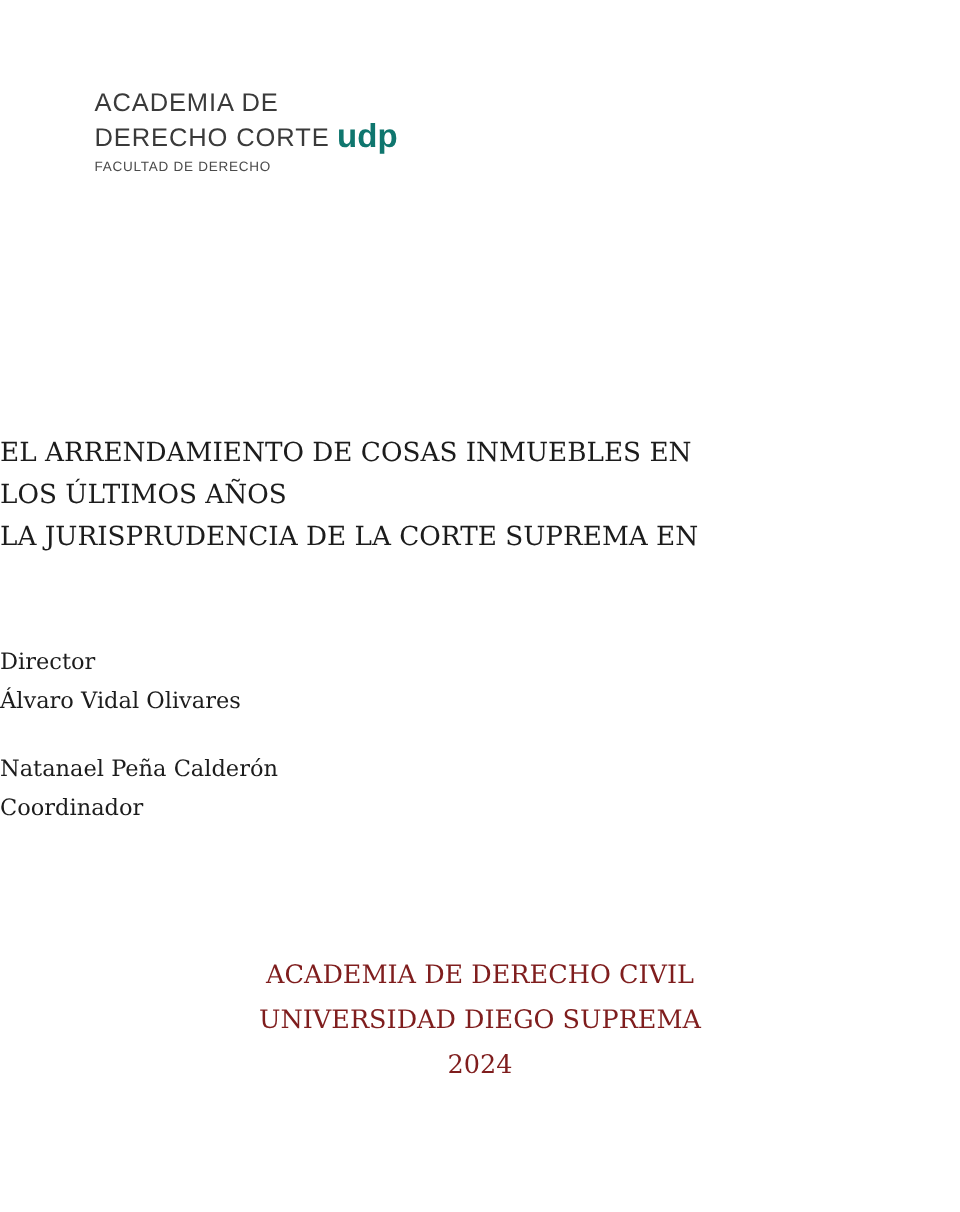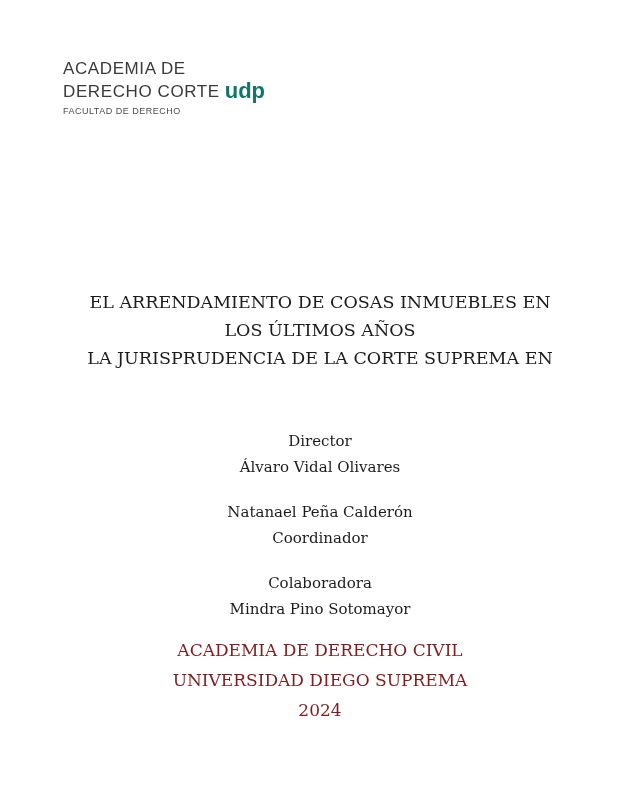--- a/index.html
+++ b/index.html
@@ -48,33 +48,31 @@
     margin-top: 3px;
     color: #4a4a4a;
   }
 
   
   .title {
     position: absolute;
     top: 288px;
     left: 0;
     width: 100%;
-    text-align: center;
     font-size: 17.5px;
     line-height: 28px;
     color: #1c1c1c;
   }
 
   
   .credits {
     position: absolute;
     top: 428px;
     left: 0;
     width: 100%;
-    text-align: center;
     font-size: 15px;
     line-height: 26px;
     color: #1c1c1c;
   }
   .credit-group { margin-bottom: 19px; }
 
   
   .footer {
     position: absolute;
     top: 635px;
@@ -107,24 +105,20 @@
 
   <div class="credits">
     <div class="credit-group">
       <div>Director</div>
       <div>Álvaro Vidal Olivares</div>
     </div>
     <div class="credit-group">
       <div>Natanael Peña Calderón</div>
       <div>Coordinador</div>
     </div>
-    <div class="credit-group">
-      <div>Colaboradora</div>
-      <div>Mindra Pino Sotomayor</div>
-    </div>
   </div>
 
   <div class="footer">
     <div>ACADEMIA DE DERECHO CIVIL</div>
     <div>UNIVERSIDAD DIEGO SUPREMA</div>
     <div>2024</div>
   </div>
 
 </div>
 

